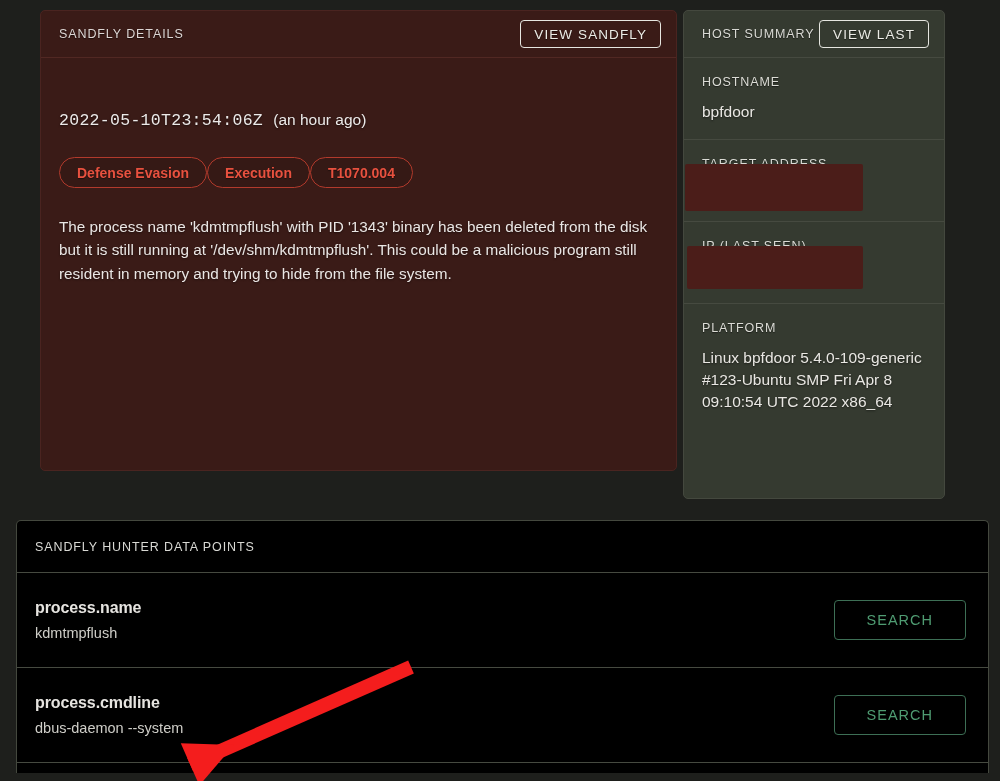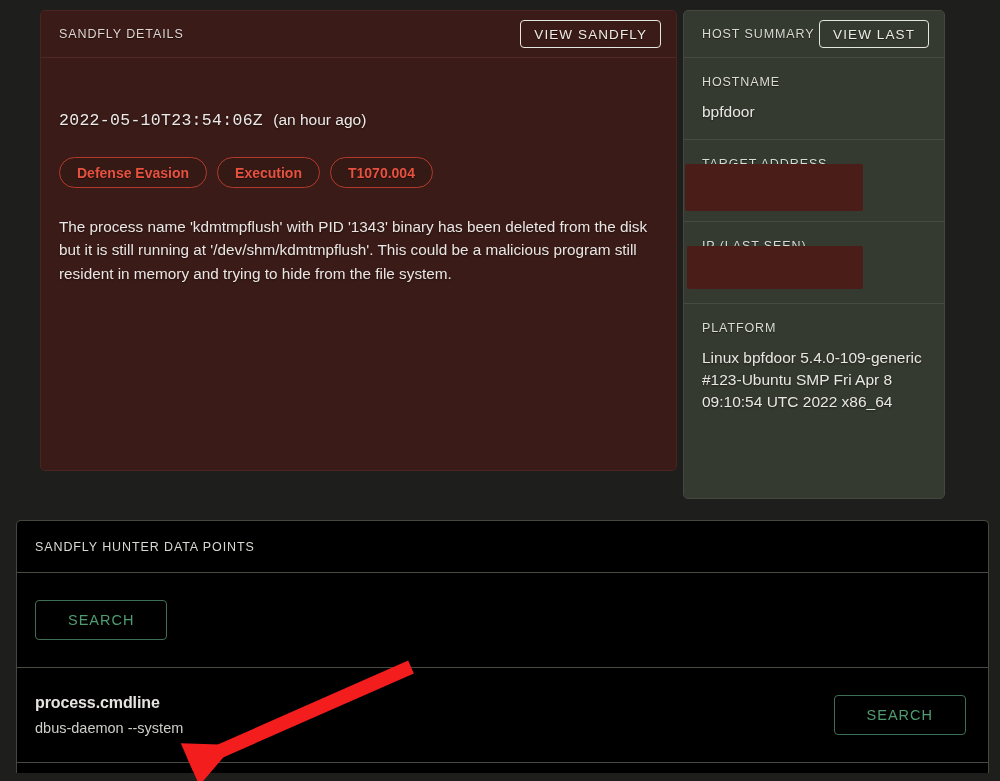--- a/index.html
+++ b/index.html
@@ -88,21 +88,20 @@
   }
   .sf-time .rel {
     font-family: "Liberation Sans", sans-serif;
     font-size: 15.5px;
     letter-spacing: 0;
   }
 
   .sf-tags {
     margin-top: 27px;
     display: flex;
-    gap: 10px;
   }
   .tag {
     border: 1.5px solid #b23a2c;
     border-radius: 20px;
     color: #e8513f;
     font-size: 14px;
     font-weight: bold;
     padding: 8px 17px 7px;
     background: rgba(0,0,0,.07);
     line-height: 1;
@@ -272,20 +271,24 @@
       <div class="hs-value">Linux bpfdoor 5.4.0-109-generic #123-Ubuntu SMP Fri Apr 8 09:10:54 UTC 2022 x86_64</div>
     </div>
   </section>
 
   <section class="panel" id="hunter-panel">
     <div class="panel-header">
       <span class="panel-title">SANDFLY HUNTER DATA POINTS</span>
     </div>
 
     <div class="dp-row">
+      <div>
+        <div class="dp-key">process.name</div>
+        <div class="dp-val">kdmtmpflush</div>
+      </div>
       <button class="search-btn">SEARCH</button>
     </div>
 
     <div class="dp-row">
       <div>
         <div class="dp-key">process.cmdline</div>
         <div class="dp-val">dbus-daemon --system</div>
       </div>
       <button class="search-btn">SEARCH</button>
     </div>

